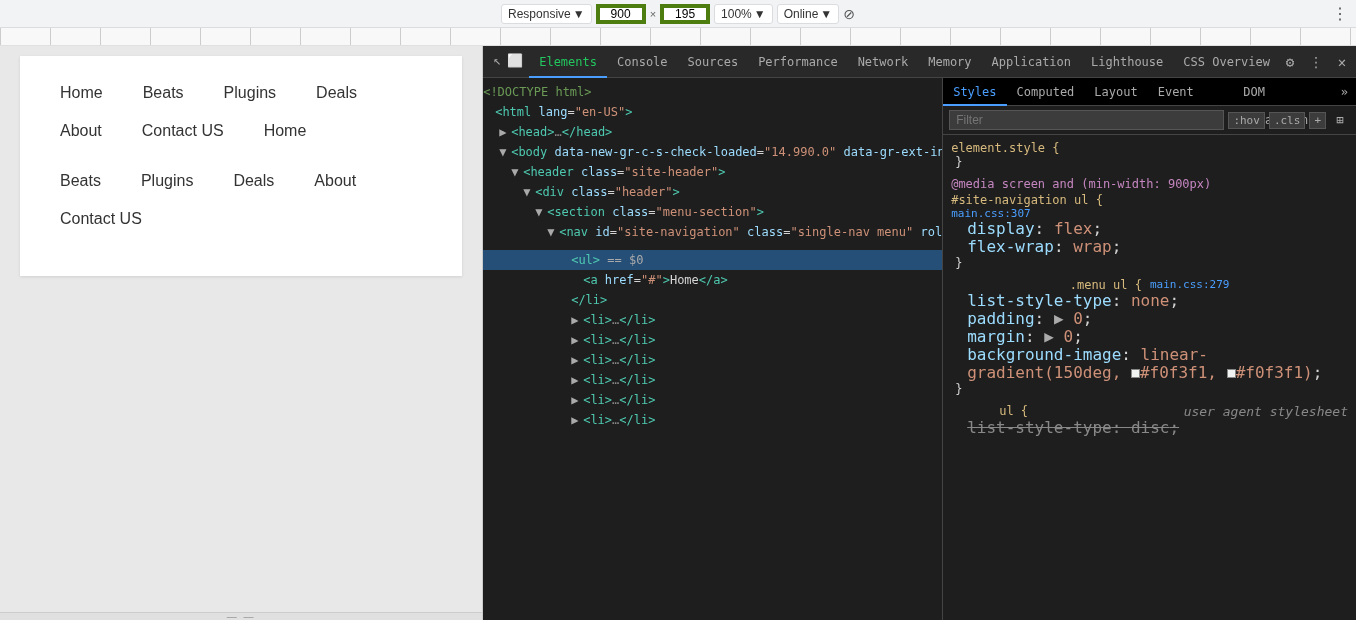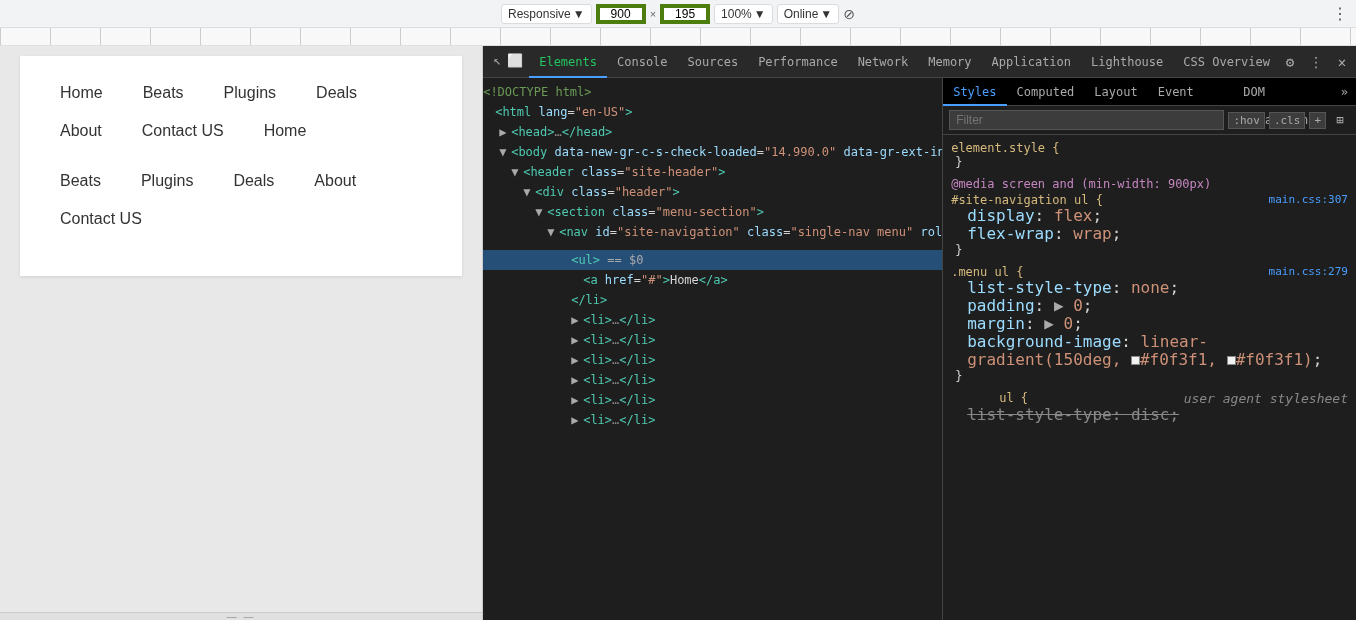--- a/index.html
+++ b/index.html
@@ -475,35 +475,35 @@
 
         <div class="styles-content">
 
           <div class="style-block">
             <div style="font-size:12px; color:#d7ba7d;">element.style {</div>
             <div style="font-size:12px; color:#d4d4d4; padding-left:4px;">}</div>
           </div>
 
           <div class="style-block">
             <div class="style-media">@media screen and (min-width: 900px)</div>
-            <div style="display:flex;justify-content:space-between;">
+            <div style="display:flex;justify-content:space-between;flex-direction:column;">
               <span style="color:#d7ba7d;font-size:12px;">#site-navigation ul {</span>
               <span style="color:#4a9eff;font-size:11px;">main.css:307</span>
             </div>
             <div class="style-prop">
               <span class="style-prop-name">display</span>: <span class="style-prop-val">flex</span>;
             </div>
             <div class="style-prop">
               <span class="style-prop-name">flex-wrap</span>: <span class="style-prop-val">wrap</span>;
             </div>
             <div style="font-size:12px;color:#d4d4d4;padding-left:4px;">}</div>
           </div>
 
           <div class="style-block">
-            <div style="display:flex;justify-content:space-between;gap:8px;">
+            <div style="display:flex;justify-content:center;gap:8px;">
               <span style="color:#d7ba7d;font-size:12px;">.menu ul {</span>
               <span style="color:#4a9eff;font-size:11px;">main.css:279</span>
             </div>
             <div class="style-prop">
               <span class="style-prop-name">list-style-type</span>: <span class="style-prop-val">none</span>;
             </div>
             <div class="style-prop">
               <span class="style-prop-name">padding</span>: <span style="color:#aaa;">▶</span> <span class="style-prop-val">0</span>;
             </div>
             <div class="style-prop">

